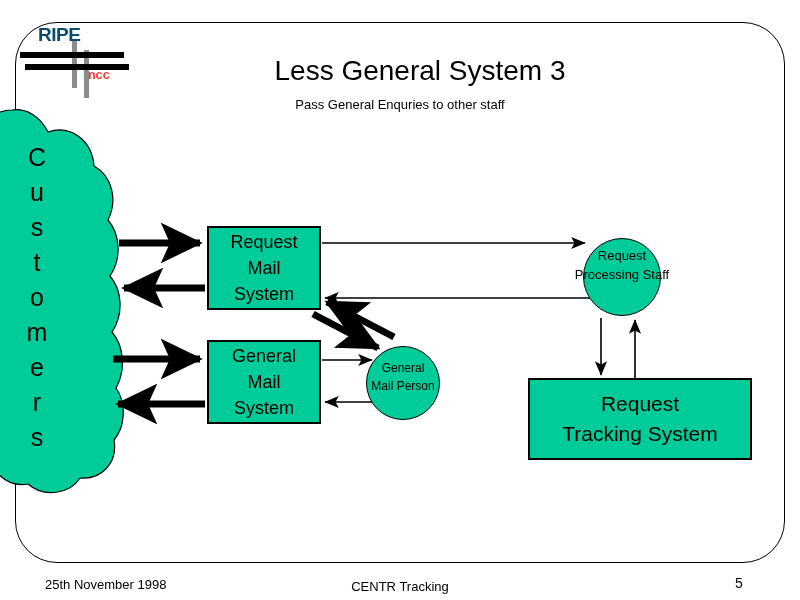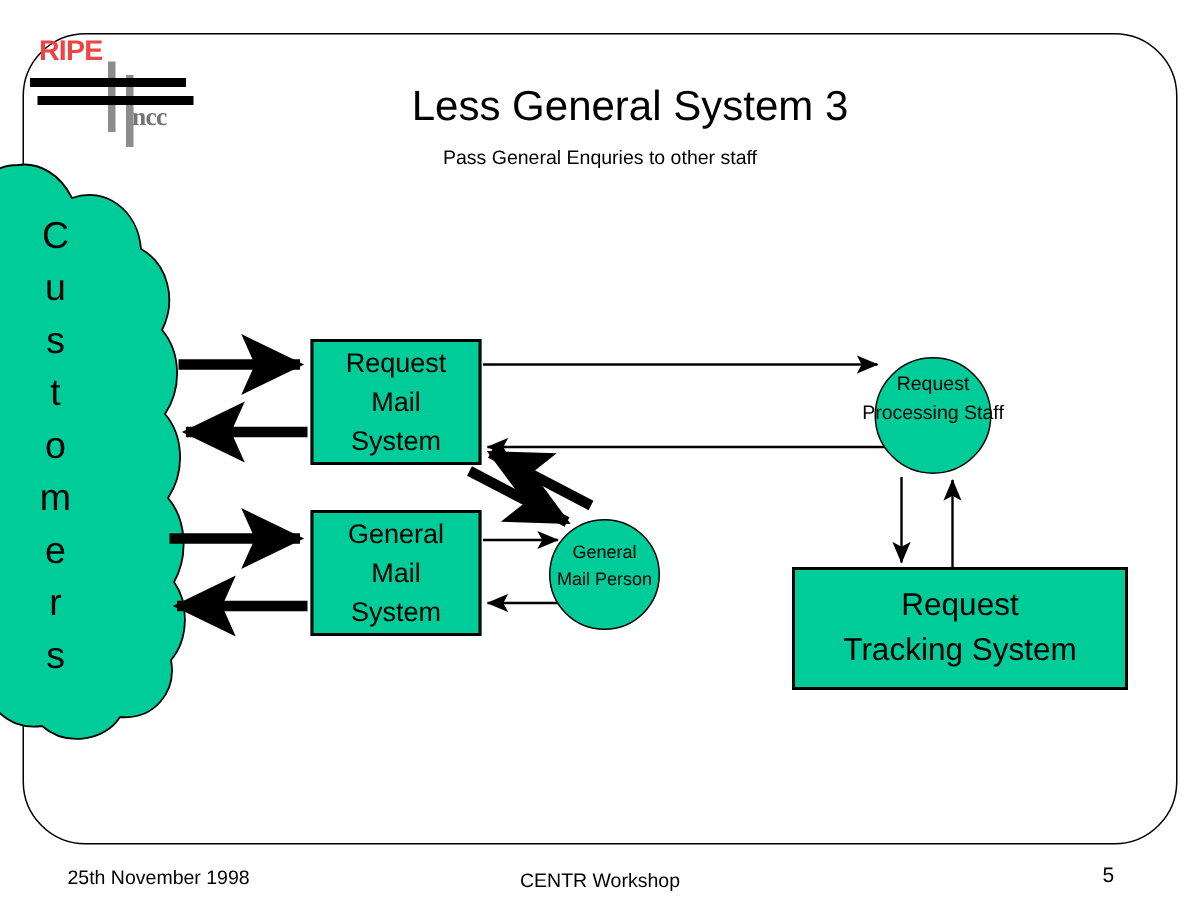--- a/index.html
+++ b/index.html
@@ -30,37 +30,37 @@
   
   .logo {
     position: absolute;
     left: 14px;
     top: 22px;
     width: 130px;
     height: 72px;
   }
   .logo .ripe-text {
     position: absolute;
-    left: 12px;
+    left: 24px;
     top: 2px;
     font-size: 19px;
     font-weight: bold;
     letter-spacing: -0.5px;
-    color: #ef4444;
+    color: #0c4a6e;
     font-family: "Liberation Sans", sans-serif;
   }
   .logo .ncc-text {
     position: absolute;
     left: 74px;
     top: 46px;
-    font-size: 17px;
+    font-size: 13px;
     font-weight: bold;
     letter-spacing: -0.5px;
-    color: #737373;
-    font-family: Liberation Serif, serif;
+    color: #ef4444;
+    font-family: Liberation Mono, monospace;
   }
   .logo .bar-h {
     position: absolute;
     background: #000;
     height: 6px;
   }
   .logo .bar-h1 { left: 6px;  top: 30px; width: 104px; }
   .logo .bar-h2 { left: 11px; top: 42px; width: 104px; }
   .logo .bar-v {
     position: absolute;
@@ -318,16 +318,16 @@
 
   <div class="circle" id="circle-rps"></div>
   <div class="circle-label" id="label-rps">Request
 Processing Staff</div>
 
   <div class="circle" id="circle-gmp"></div>
   <div class="circle-label" id="label-gmp">General
 Mail Person</div>
 
   <div class="footer-date">25th November 1998</div>
-  <div class="footer-center">CENTR Workshop</div>
+  <div class="footer-center">CENTR Tracking</div>
   <div class="footer-page">5</div>
 
 </div>
 
 </body></html>

